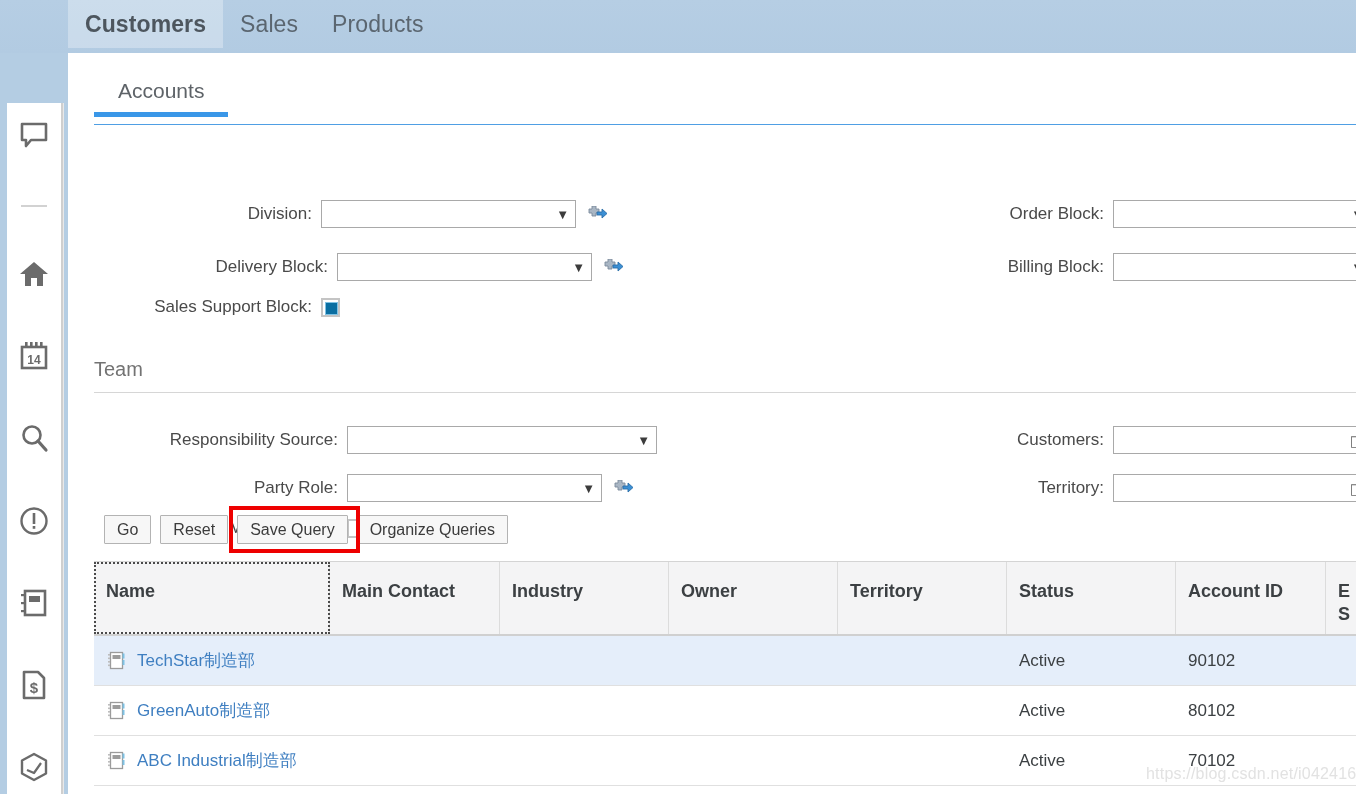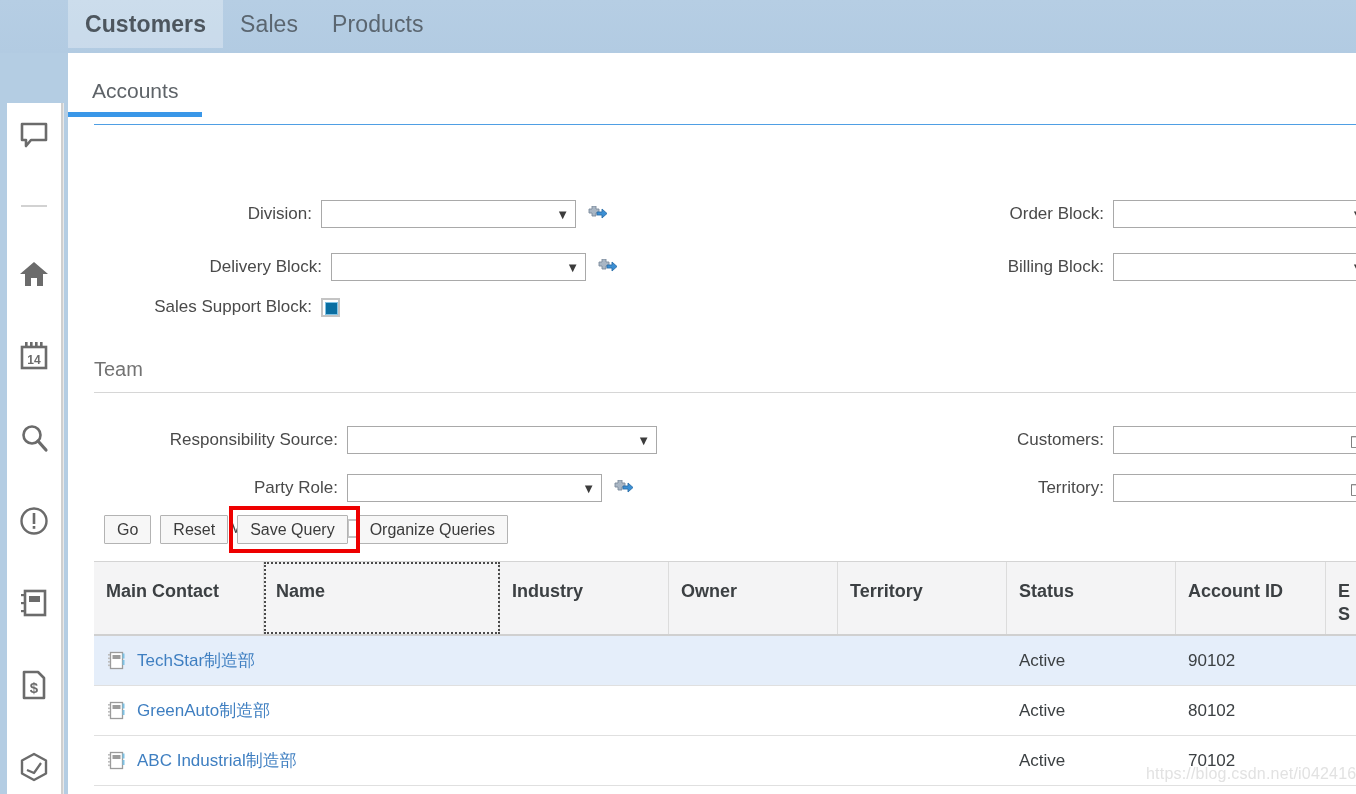--- a/index.html
+++ b/index.html
@@ -85,20 +85,21 @@
     width: 1288px;
     height: 741px;
     background: #ffffff;
     overflow: hidden;
   }
 
   
   .page-tabs {
     position: relative;
     height: 73px;
+    padding-left: 26px;
     display: flex;
     align-items: flex-start;
   }
   .page-tab {
     margin-top: 26px;
     font-size: 21px;
     color: #5e6368;
     padding: 0 24px 14px 24px;
     position: relative;
   }
@@ -384,21 +385,21 @@
             <span class="caret">▼</span>
           </div>
         <span class="vh-icon">
           <svg width="19" height="17" viewBox="0 0 19 17">
             <path d="M4 0h4v3h3v4H8v3H4V7H1V3h3z" fill="#a9b6c4" stroke="#7b8b9c" stroke-width="0.9"></path>
             <path d="M9 6h5V3l5 4.5L14 12V9H9z" fill="#3b8fd4" stroke="#2b6ea8" stroke-width="0.9" stroke-linejoin="round"></path>
           </svg>
         </span>
       </div>
 
-      <div class="fld" style="left:36px; top:127px;">
+      <div class="fld" style="left:42px; top:127px;">
         <div class="fld-label" style="width:227px;">Delivery Block:</div>
         <div class="ctl" style="width:255px;">
             <span class="caret">▼</span>
           </div>
         <span class="vh-icon">
           <svg width="19" height="17" viewBox="0 0 19 17">
             <path d="M4 0h4v3h3v4H8v3H4V7H1V3h3z" fill="#a9b6c4" stroke="#7b8b9c" stroke-width="0.9"></path>
             <path d="M9 6h5V3l5 4.5L14 12V9H9z" fill="#3b8fd4" stroke="#2b6ea8" stroke-width="0.9" stroke-linejoin="round"></path>
           </svg>
         </span>
@@ -471,22 +472,22 @@
       <div class="btn">Reset</div>
       <div class="btn-hl-wrap">
         <div class="btn">Save Query</div>
       </div>
       <div class="btn">Organize Queries</div>
     </div>
 
     <div class="table">
 
       <div class="thead">
+        <div class="th focused" style="width:236px;">Name</div>
         <div class="th" style="width:170px;">Main Contact</div>
-        <div class="th focused" style="width:236px;">Name</div>
         <div class="th" style="width:169px;">Industry</div>
         <div class="th" style="width:169px;">Owner</div>
         <div class="th" style="width:169px;">Territory</div>
         <div class="th" style="width:169px;">Status</div>
         <div class="th" style="width:150px;">Account ID</div>
         <div class="th" style="width:38px; white-space:pre-line;">E
 S</div>
       </div>
 
       <div class="tr selected">

